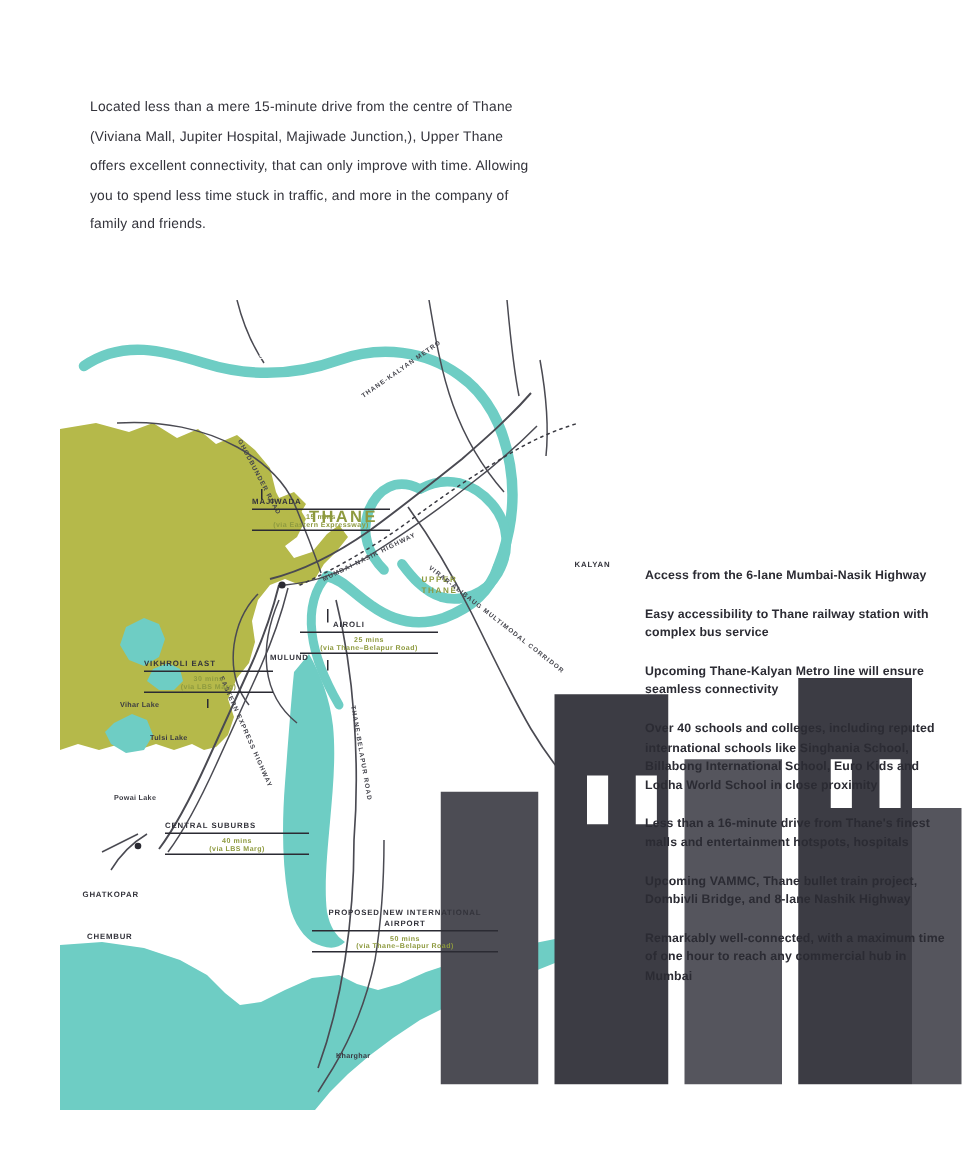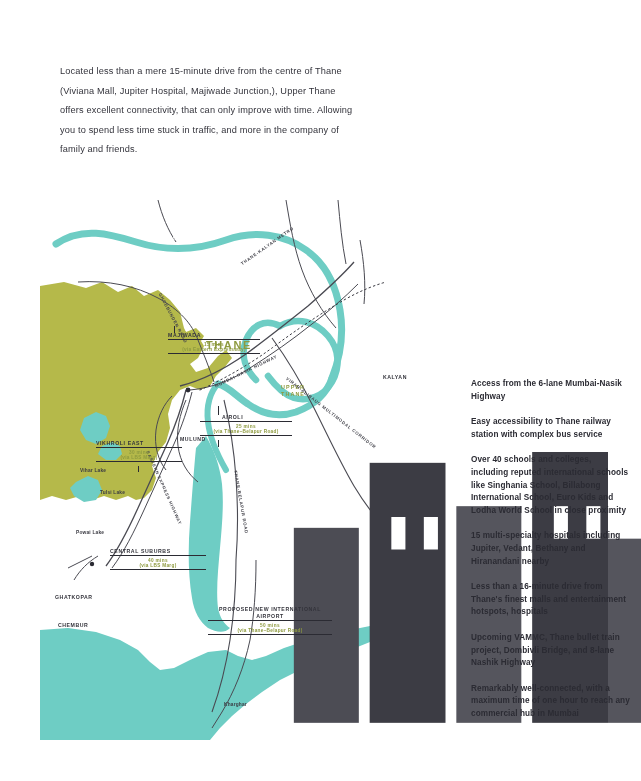--- a/index.html
+++ b/index.html
@@ -28,21 +28,20 @@
     position:absolute;
     left:430px; top:378px; width:200px;
   }
   .feature{
     font-size:8.2px;
     line-height:12.6px;
     letter-spacing:.1px;
     color:#2b2b33;
     margin-bottom:13px;
     font-weight:600;
-    margin-left:41px;
   }
 
   
   .map{
     position:absolute;
     left:40px; top:200px;
     width:390px; height:540px;
   }
   .map svg{display:block;width:390px;height:540px;}
 
@@ -301,20 +300,20 @@
       <span class="time">50 mins</span>
       <span class="via">(via Thane–Belapur Road)</span>
       <div class="rule2"></div>
     </div>
 
   </div>
 
   <div class="features">
     <div class="feature">Access from the 6-lane Mumbai-Nasik Highway</div>
     <div class="feature">Easy accessibility to Thane railway station with complex bus service</div>
+    <div class="feature">Upcoming Thane-Kalyan Metro line will ensure seamless connectivity</div>
     <div class="feature">Over 40 schools and colleges, including reputed international schools like Singhania School, Billabong International School, Euro Kids and Lodha World School in close proximity</div>
-    <div class="feature">15 multi-specialty hospitals including Jupiter, Vedant, Bethany and Hiranandani nearby</div>
     <div class="feature">Less than a 16-minute drive from Thane's finest malls and entertainment hotspots, hospitals</div>
     <div class="feature">Upcoming VAMMC, Thane bullet train project, Dombivli Bridge, and 8-lane Nashik Highway</div>
     <div class="feature">Remarkably well-connected, with a maximum time of one hour to reach any commercial hub in Mumbai</div>
   </div>
 
 </div>
 
 </body></html>

